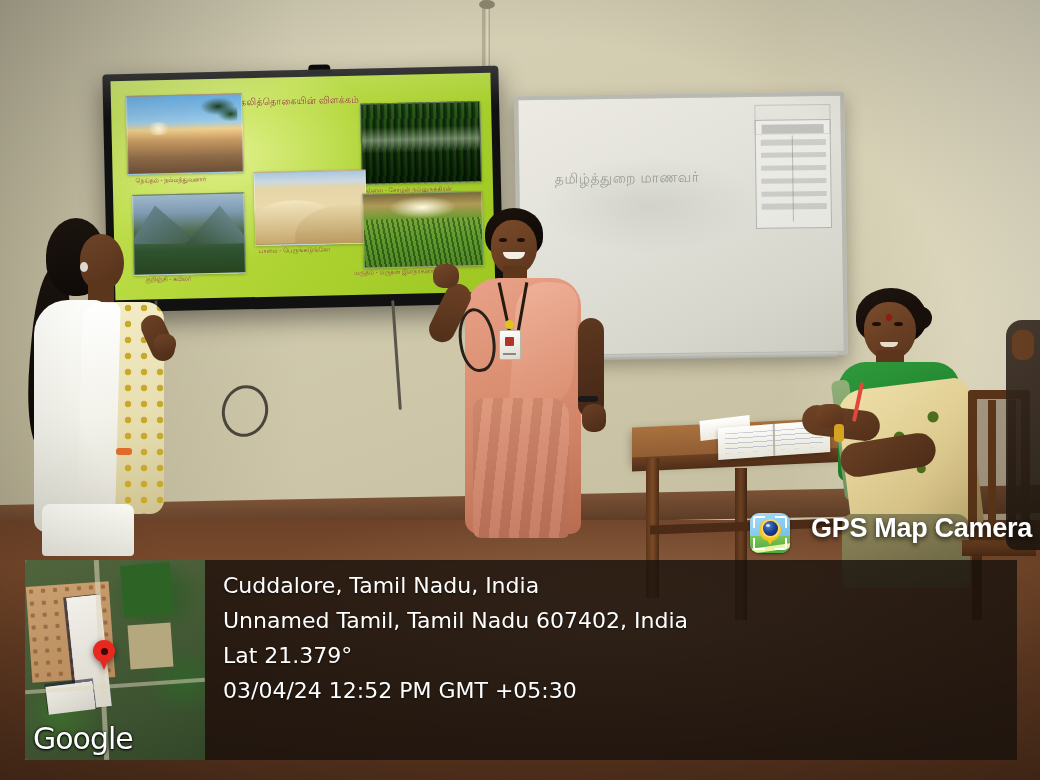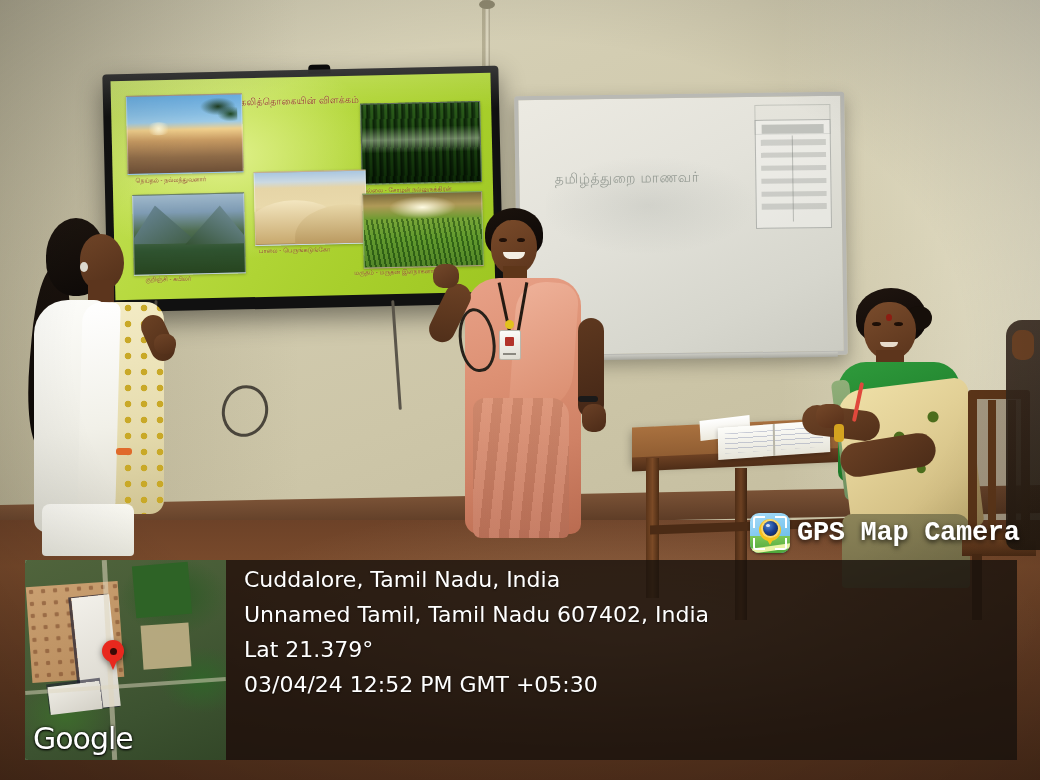--- a/index.html
+++ b/index.html
@@ -396,21 +396,21 @@
   
   .grade{
     position:absolute;inset:0;
     background:radial-gradient(ellipse 78% 72% at 50% 45%,rgba(0,0,0,0) 55%,rgba(0,0,0,.28) 100%);
     pointer-events:none;
   }
 
   
   .gps-brand{
     position:absolute;left:750px;top:513px;
-    display:flex;align-items:center;gap:7px;font-family:Liberation Mono, monospace;
+    display:flex;align-items:flex-start;gap:21px;
   }
   .gps-logo{
     position:relative;width:40px;height:40px;border-radius:9px;
     background:linear-gradient(160deg,#a8dcf7,#7cc6ef 55%,#57b2e6);
     overflow:hidden;
     box-shadow:0 1px 3px rgba(0,0,0,.45);
     flex:none;
   }
   .gps-logo .land{position:absolute;left:0;bottom:0;width:100%;height:42%;
     background:linear-gradient(180deg,#7ec756,#4ca63b);}
@@ -440,21 +440,21 @@
     text-shadow:0 2px 5px rgba(0,0,0,.75);
     white-space:nowrap;
   }
 
   
   .gps-bar{
     position:absolute;left:25px;top:560px;width:992px;height:200px;
     display:flex;align-items:stretch;
   }
   .gps-map{
-    position:relative;width:201px;height:200px;flex:none;
+    position:relative;width:180px;height:200px;flex:none;
     overflow:hidden;
     background:#3f5030;
   }
   .map-sat{
     position:absolute;inset:0;
     background:
       linear-gradient(118deg,rgba(255,255,255,.10) 0 2px,rgba(0,0,0,0) 2px 44px),
       linear-gradient(28deg,rgba(255,255,255,.08) 0 2px,rgba(0,0,0,0) 2px 52px),
       radial-gradient(ellipse 38% 28% at 74% 18%,#2c5a25,rgba(44,90,37,0) 70%),
       radial-gradient(ellipse 30% 24% at 88% 60%,#31632a,rgba(49,99,42,0) 70%),
@@ -498,21 +498,21 @@
   .map-google{
     position:absolute;left:8px;bottom:4px;
     color:#fff;font-size:30px;font-weight:normal;
     font-family:"DejaVu Sans",sans-serif;
     letter-spacing:-1px;
     text-shadow:0 0 3px rgba(0,0,0,.9),0 1px 2px rgba(0,0,0,.95);
   }
   .gps-info{
     position:relative;flex:1;
     background:rgba(24,17,12,.80);
-    padding:2px 0 10px 18px;
+    padding:8px 0 10px 18px;
     box-sizing:border-box;
   }
   .gps-line{
     color:#ffffff;font-size:22px;line-height:35px;font-weight:normal;
     text-shadow:0 1px 2px rgba(0,0,0,.6);
     white-space:nowrap;
     font-family:"DejaVu Sans",sans-serif;
   }
 </style>
 </head>

